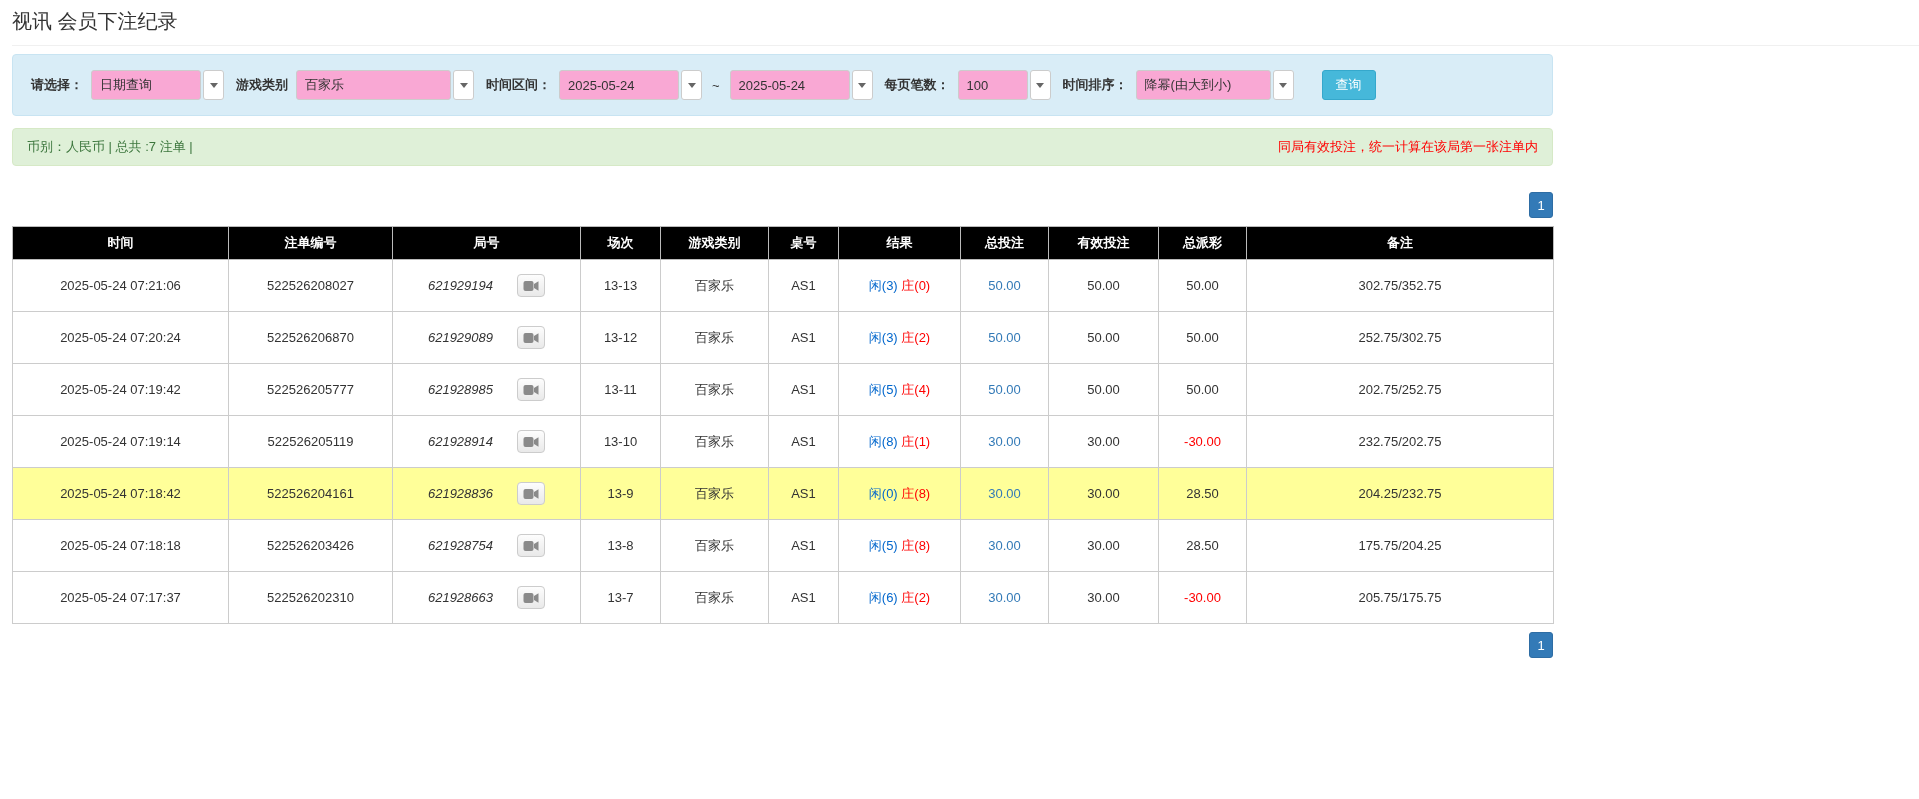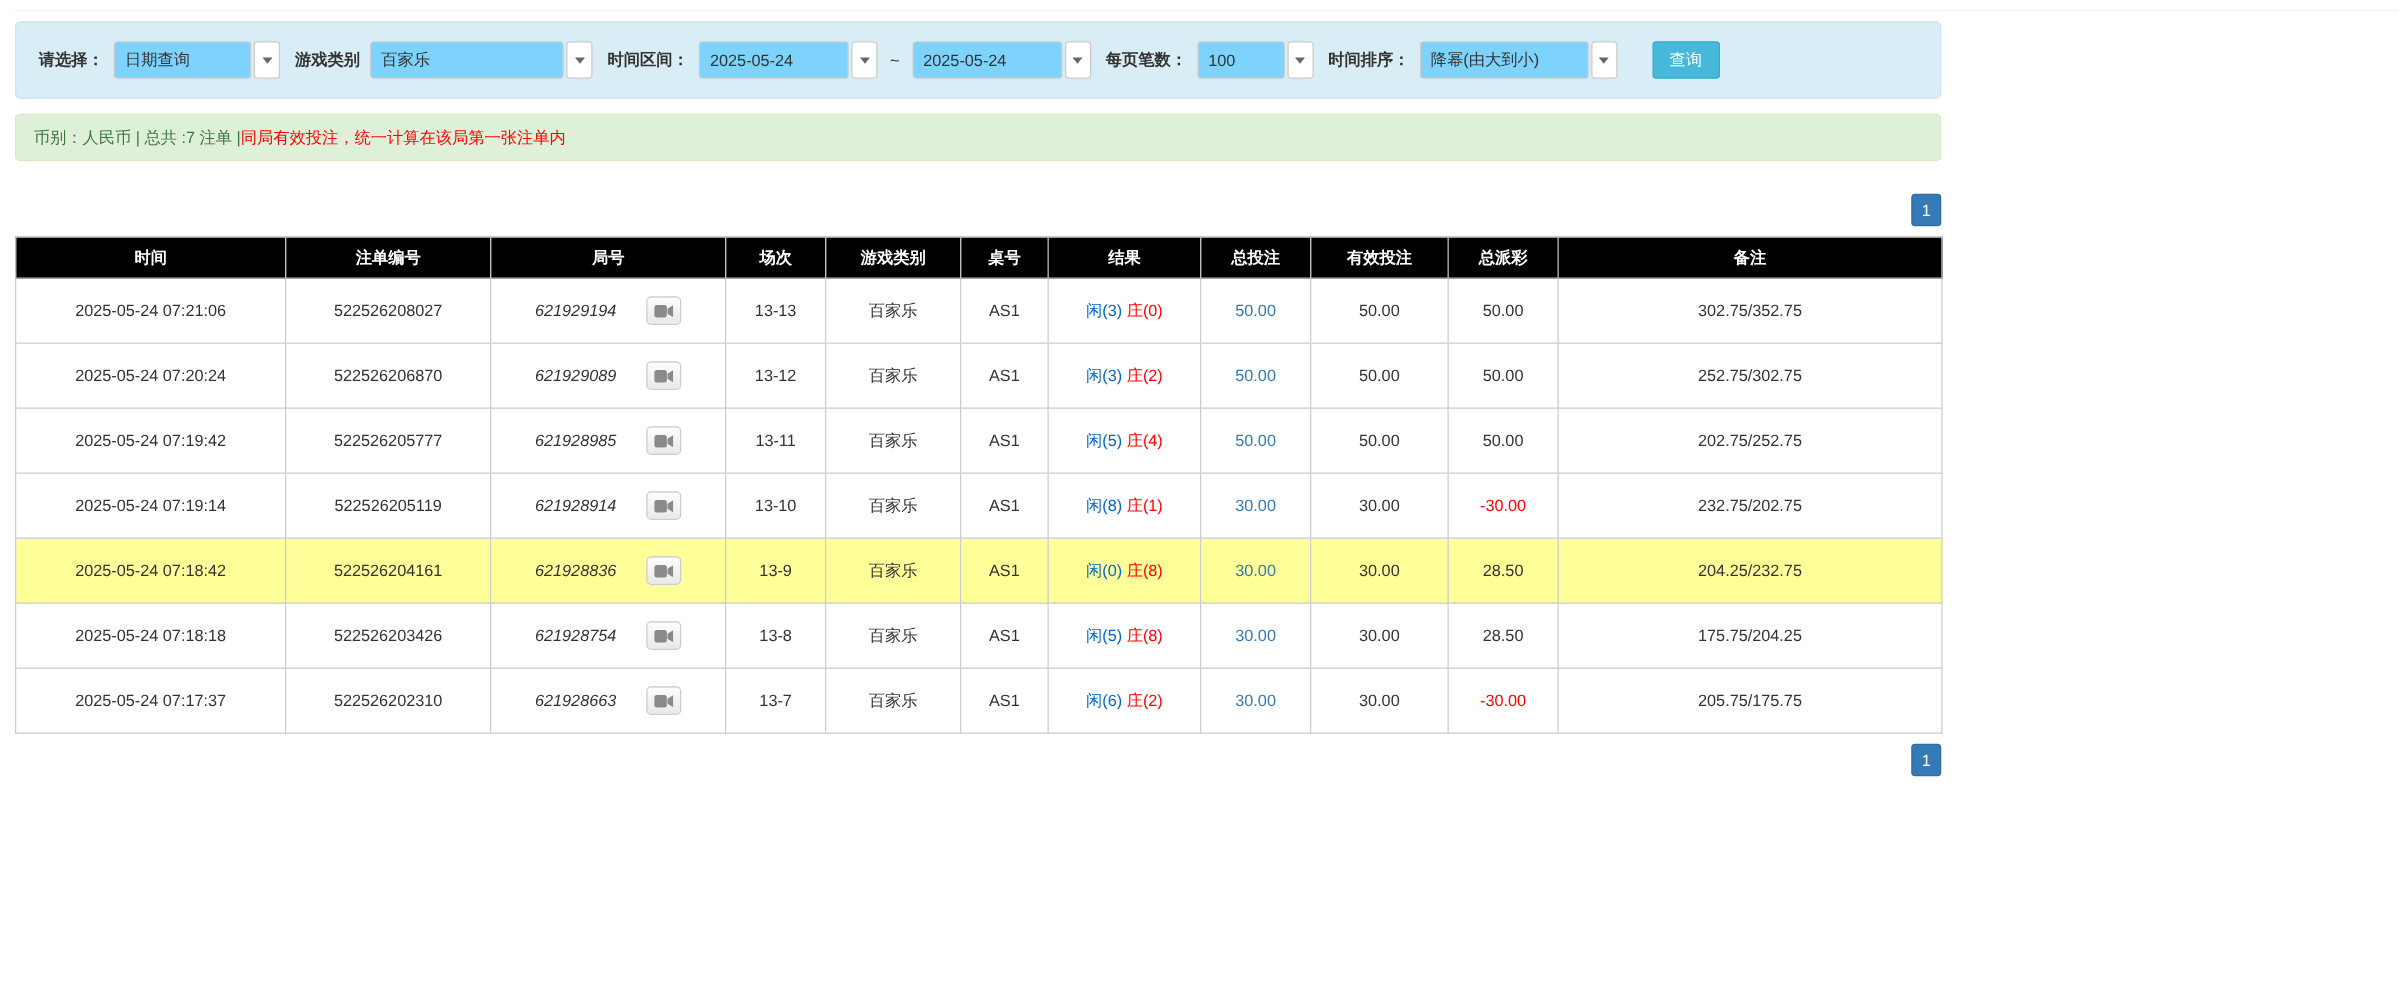--- a/index.html
+++ b/index.html
@@ -32,21 +32,21 @@
     background:var(--filter-bg);
     border:1px solid #c8e4f2;
     border-radius:4px;
     padding:15px 14px;
     display:flex;align-items:center;gap:8px;
     margin-bottom:12px;
   }
   .flabel{font-weight:bold;color:#333;white-space:nowrap;margin-left:4px;}
   .combo{display:flex;align-items:stretch;height:30px;}
   .combo-text{
-    background:#7dd3fc;border:1px solid #ccc;border-radius:3px;
+    background:#f9a8d4;border:1px solid #ccc;border-radius:3px;
     display:flex;align-items:center;padding:0 8px;color:#333;
     white-space:nowrap;overflow:hidden;
   }
   .combo-arrow{
     width:21px;margin-left:2px;background:#fff;border:1px solid #ccc;border-radius:3px;
     display:flex;align-items:center;justify-content:center;cursor:pointer;
   }
   .combo-arrow::after{
     content:'';display:block;
     border-left:4px solid transparent;border-right:4px solid transparent;border-top:5px solid #666;
@@ -60,21 +60,21 @@
   .search-btn{
     background:var(--button-blue);border:1px solid #35a8cc;color:#fff;
     height:30px;padding:0 13px;border-radius:3px;font-size:13px;cursor:pointer;margin-left:20px;
     font-family:inherit;
   }
 
   
   .summary-bar{
     background:var(--summary-bg);
     border:1px solid #d6e9c6;border-radius:4px;
-    padding:9px 14px;display:flex;align-items:center;
+    padding:9px 14px;display:flex;justify-content:space-between;align-items:center;
     margin-bottom:26px;
   }
   .summary-info{color:var(--summary-text);}
   .summary-notice{color:var(--notice-red);}
 
   
   .pagination{display:flex;justify-content:flex-end;margin:8px 0;}
   .page-btn{
     min-width:24px;height:26px;background:var(--accent-blue);border:1px solid #2e6da4;
     color:#fff;border-radius:3px;display:flex;align-items:center;justify-content:center;
@@ -105,20 +105,21 @@
   .bet-link{color:var(--accent-blue);text-decoration:none;cursor:pointer;}
   td.neg, span.neg{color:var(--negative-red);}
   tfoot td{
     background:var(--footer-gray);color:#fff;padding:8px 6px;border-color:#b5b5b5;
   }
 </style>
 </head>
 <body>
 
 <div class="page">
+  <div class="page-title">视讯 会员下注纪录</div>
   <div class="title-rule"></div>
 
   <div class="content">
 
     <div class="filter-bar">
       <span class="flabel">请选择：</span>
       <div class="combo w110">
         <span class="combo-text">日期查询</span>
         <span class="combo-arrow"></span>
       </div>

